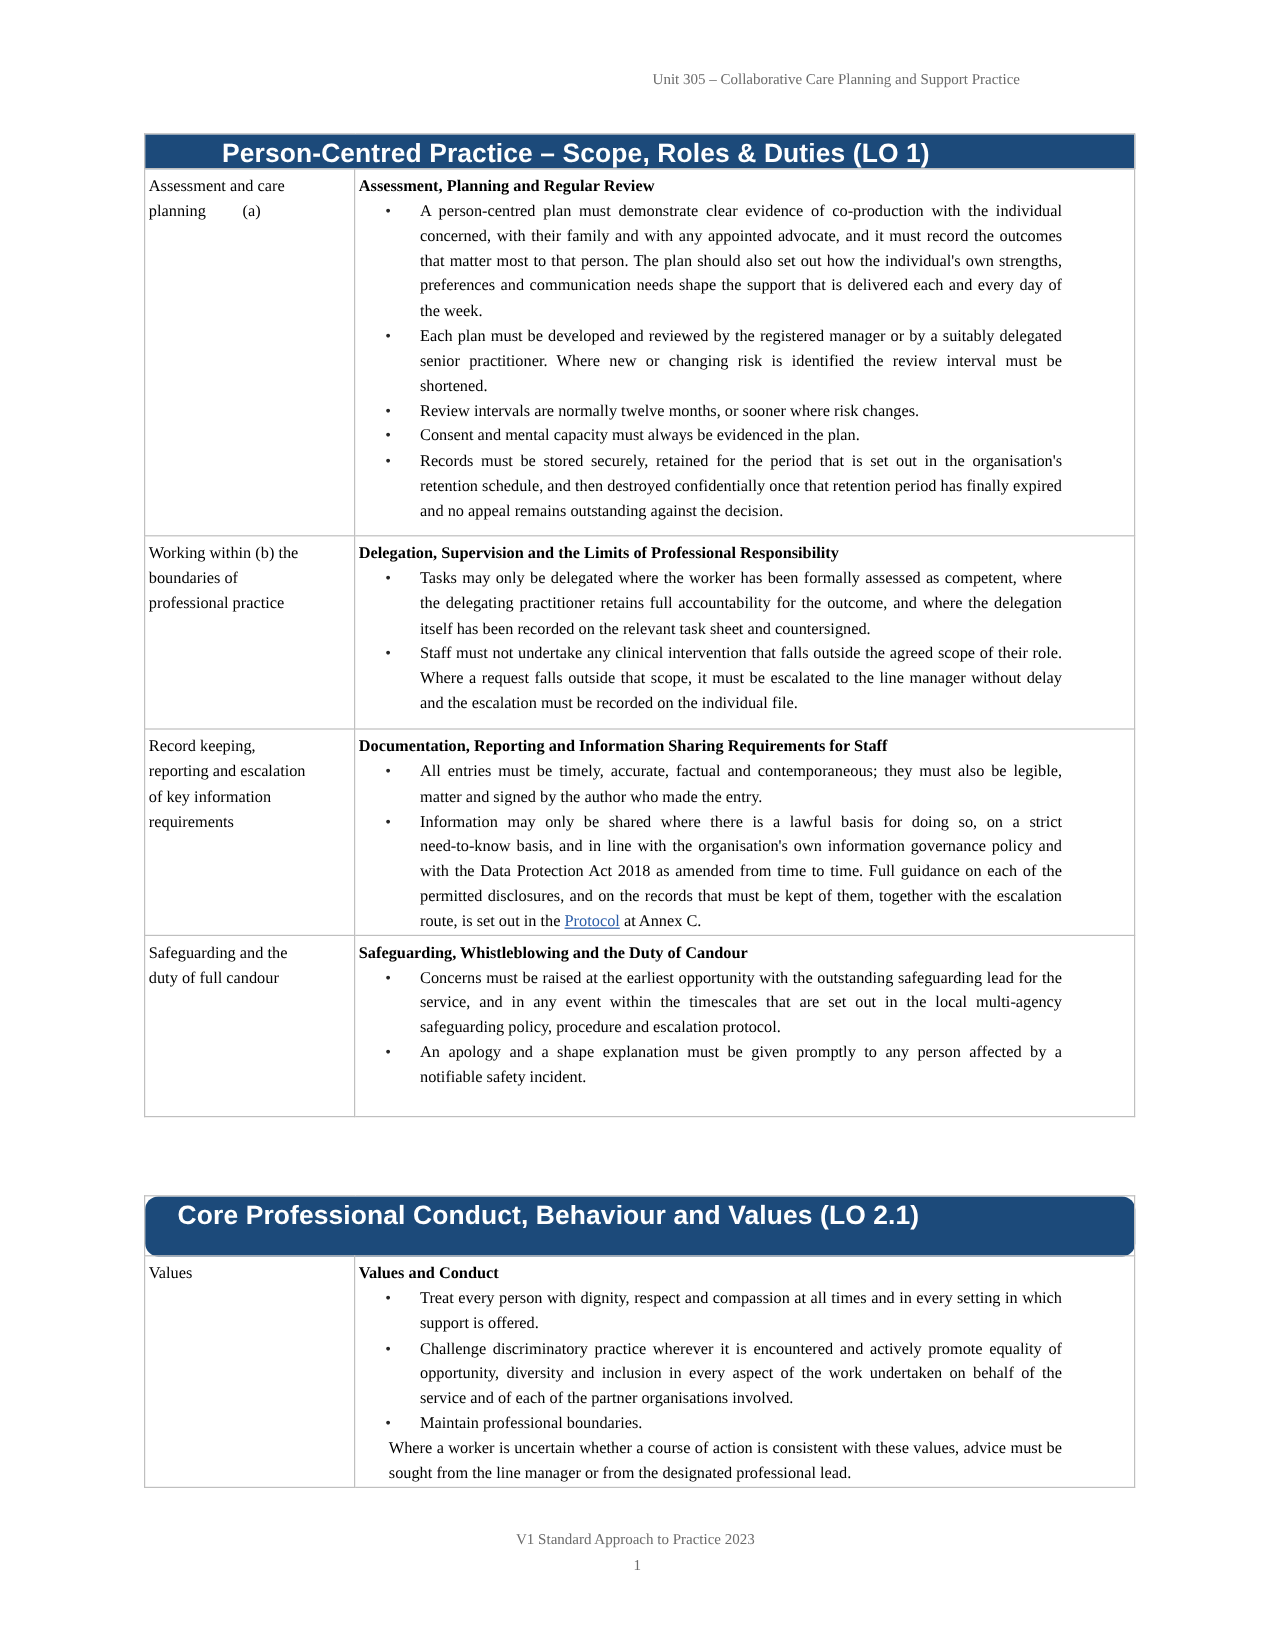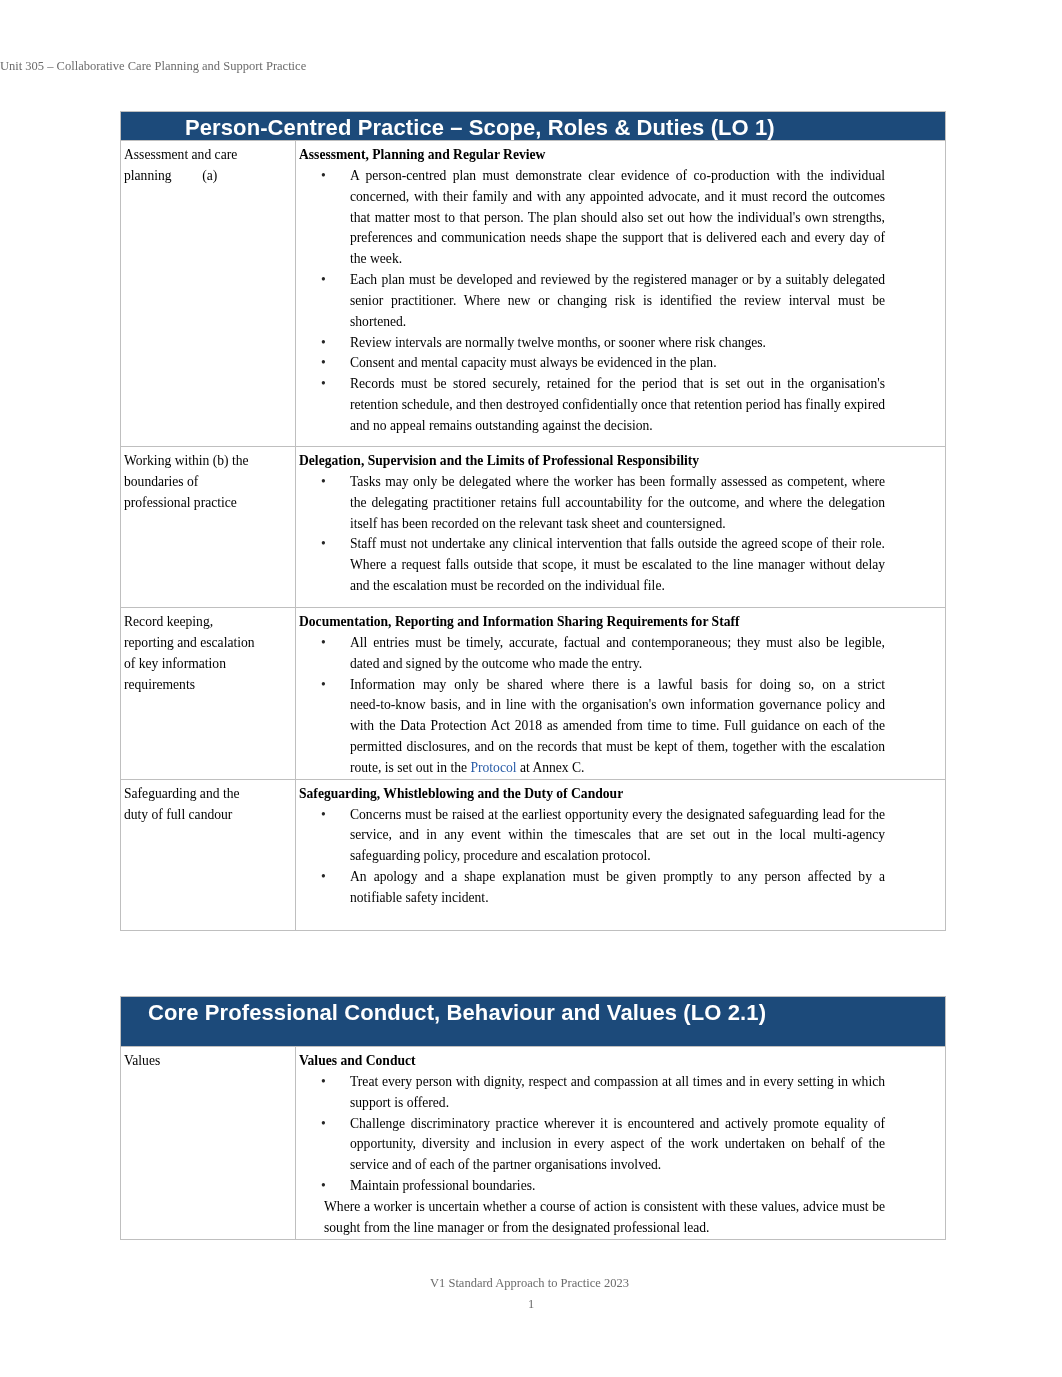--- a/index.html
+++ b/index.html
@@ -1,50 +1,50 @@
 <!DOCTYPE html>
 <html><head>
 <meta charset="utf-8">
 <style>
   html,body{margin:0;padding:0;background:#fff;}
   body{width:1062px;height:1377px;font-family:"Liberation Serif",serif;color:#000;}
   .page{position:relative;width:1062px;height:1377px;overflow:hidden;}
 
-  .runhead{position:absolute;left:0;top:59px;width:850px;text-align:left;
+  .runhead{position:absolute;left:0;top:59px;width:850px;text-align:right;
            font-size:12.5px;color:#6b6b6b;}
   .footer{position:absolute;left:0;top:1276px;width:1059px;text-align:center;
           font-size:12.5px;color:#6b6b6b;}
   .pagenum{position:absolute;left:0;top:1297px;width:1062px;text-align:center;
            font-size:12.5px;color:#6b6b6b;}
 
   table.grid{position:absolute;border-collapse:collapse;width:825px;left:120px;
              table-layout:fixed;}
   table.grid td{border:1px solid #bfbfbf;vertical-align:top;padding:4px 3px 0 3px;box-sizing:border-box;}
   td.bar{background:#1C4A7A;border:1px solid #1C4A7A;color:#ffffff;
          font-family:"Liberation Sans",sans-serif;font-weight:bold;font-size:22px;
          letter-spacing:.1px;line-height:24px;
          height:24px;box-sizing:border-box;padding:0;vertical-align:middle;}
   td.bar span{display:block;}
   td.bar.b1 span{padding-left:61px;}
   td.bar.b2 span{padding-left:24px;}
-  tr.barrow2 td.bar{height:50px;}
+  tr.barrow2 td.bar{height:50px;border-radius:11px;}
   tr.r1 td{height:306px;} tr.r2 td{height:161px;}
   tr.r3 td{height:171px;} tr.r4 td{height:151px;}
   tr.s1 td{height:189px;margin-top:23px;}
   table.grid td.c1{width:175px;padding-right:36px;}
   table.grid td.c2{width:650px;}
   .lead{font-weight:bold;font-size:13.6px;line-height:20.85px;margin:0;}
   ul.b{margin:0;padding:0 57px 0 51px;list-style:none;}
   ul.b > li{position:relative;font-size:13.6px;line-height:20.85px;
             text-align:justify;margin:0;padding:0;}
   ul.b > li:before{content:"\2022";position:absolute;left:-29px;top:0;
       font-family:"Liberation Serif",serif;font-size:13.6px;color:#262626;}
   ul.b > li.last{margin-bottom:0;}
   .cellhead{font-size:13.6px;line-height:20.85px;}
-  a.lnk{color:#2A5DA8;}
+  a.lnk{color:#2A5DA8;text-decoration:underline;}
   .tail{font-size:13.6px;line-height:20.85px;text-align:justify;margin:0 57px 0 25px;}
 </style>
 </head>
 <body>
 
 <div class="page">
 
   <div class="runhead">Unit 305 – Collaborative Care Planning and Support Practice</div>
 
   <table class="grid" style="top:111px;">
@@ -85,33 +85,33 @@
         </ul>
       </td>
     </tr>
     <tr class="r3">
       <td class="c1">
         <div class="cellhead">Record keeping, reporting and escalation of key information requirements</div>
       </td>
       <td class="c2">
         <div class="lead">Documentation, Reporting and Information Sharing Requirements for Staff</div>
         <ul class="b">
-          <li>All entries must be timely, accurate, factual and contemporaneous; they must also be legible, dated and signed by the outcome who made the entry.</li>
+          <li>All entries must be timely, accurate, factual and contemporaneous; they must also be legible, matter and signed by the author who made the entry.</li>
           <li class="last"><span>Information may only be shared where there is a lawful basis for doing so, on a strict need‑to‑know basis, and in line with the organisation's own information governance policy and with the Data Protection Act 2018 as amended from time to time. Full guidance on each of the permitted disclosures, and on the records that must be kept of them, together with the escalation route, is set out in the </span><a class="lnk">Protocol</a><span> at Annex C.</span></li>
         </ul>
       </td>
     </tr>
     <tr class="r4">
       <td class="c1">
         <div class="cellhead">Safeguarding and the duty of full candour</div>
       </td>
       <td class="c2">
         <div class="lead">Safeguarding, Whistleblowing and the Duty of Candour</div>
         <ul class="b">
-          <li>Concerns must be raised at the earliest opportunity every the designated safeguarding lead for the service, and in any event within the timescales that are set out in the local multi‑agency safeguarding policy, procedure and escalation protocol.</li>
+          <li>Concerns must be raised at the earliest opportunity with the outstanding safeguarding lead for the service, and in any event within the timescales that are set out in the local multi‑agency safeguarding policy, procedure and escalation protocol.</li>
           <li class="last">An apology and a shape explanation must be given promptly to any person affected by a notifiable safety incident.</li>
         </ul>
       </td>
     </tr>
   </tbody>
     </table>
 
   <table class="grid" style="top:996px;">
     <colgroup>
         <col style="width:175px">

